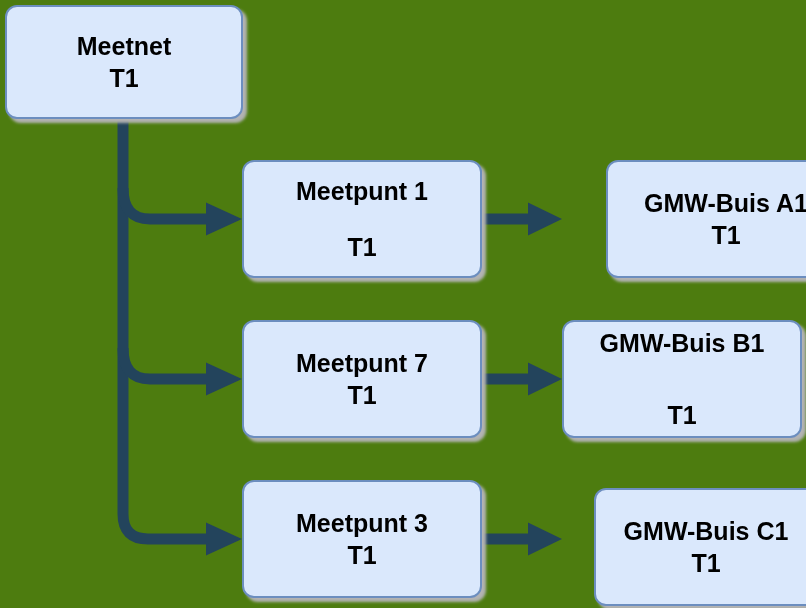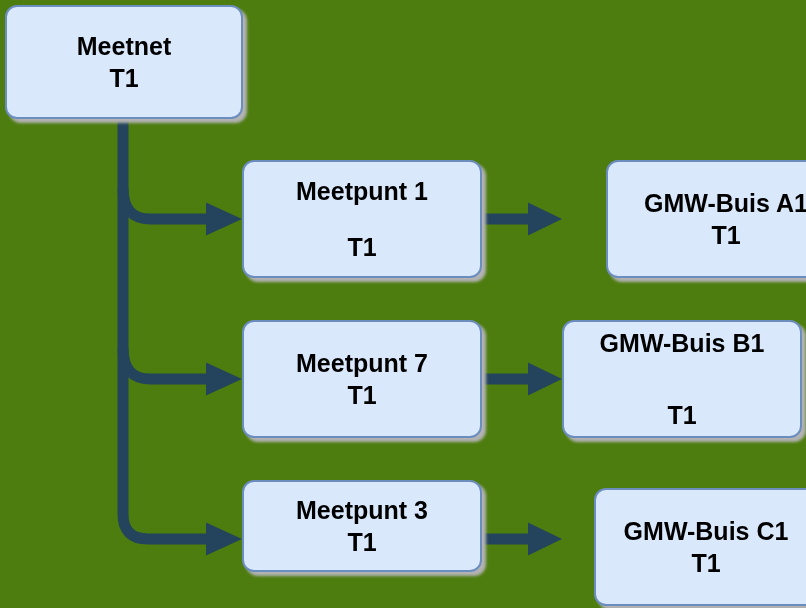--- a/index.html
+++ b/index.html
@@ -36,21 +36,21 @@
     justify-content: center;
     text-align: center;
     color: #000000;
     font-weight: bold;
     font-size: 25px;
     line-height: 1.3;
   }
   .node-root    { left: 5px;   top: 5px;   width: 238px; height: 114px; }
   .node-mid-0   { left: 242px; top: 160px; width: 240px; height: 118px; gap: 24px; }
   .node-mid-1   { left: 242px; top: 320px; width: 240px; height: 118px; }
-  .node-mid-2   { left: 242px; top: 480px; width: 240px; height: 92px; }
+  .node-mid-2   { left: 242px; top: 480px; width: 240px; height: 118px; }
   .node-end-0   { left: 562px; top: 160px; width: 240px; height: 118px; margin-left: 44px; }
   .node-end-1   { left: 562px; top: 320px; width: 240px; height: 118px; gap: 39px; }
   .node-end-2   { left: 562px; top: 488px; width: 224px; height: 118px; margin-left: 32px; }
 </style>
 </head>
 <body>
 
 <div class="canvas">
 
   <svg class="connectors" width="806" height="608" viewBox="0 0 806 608">

